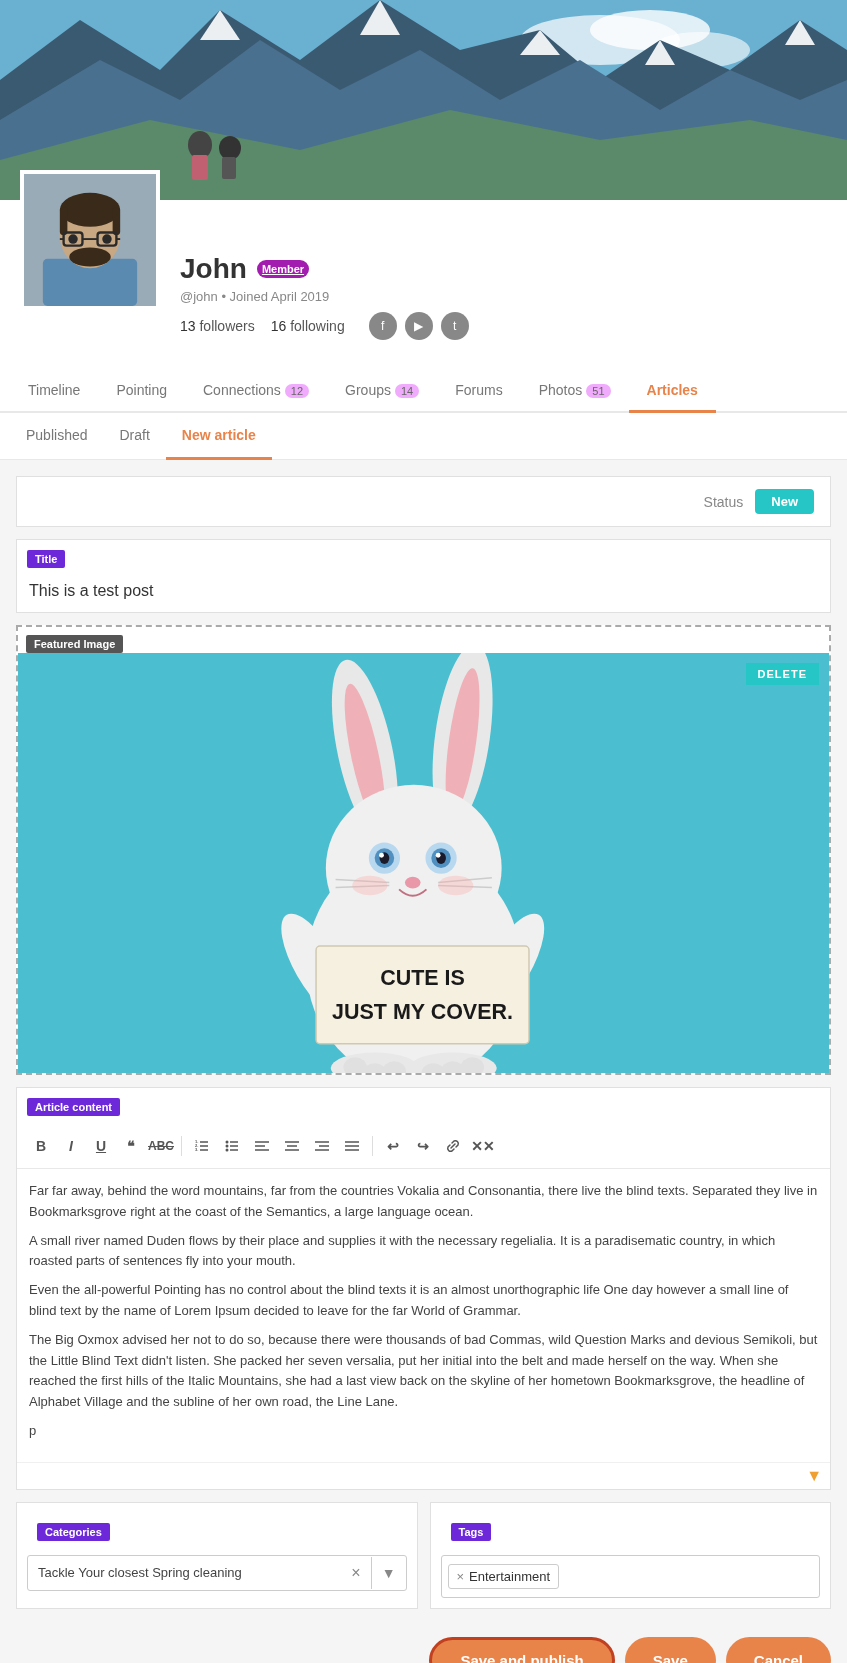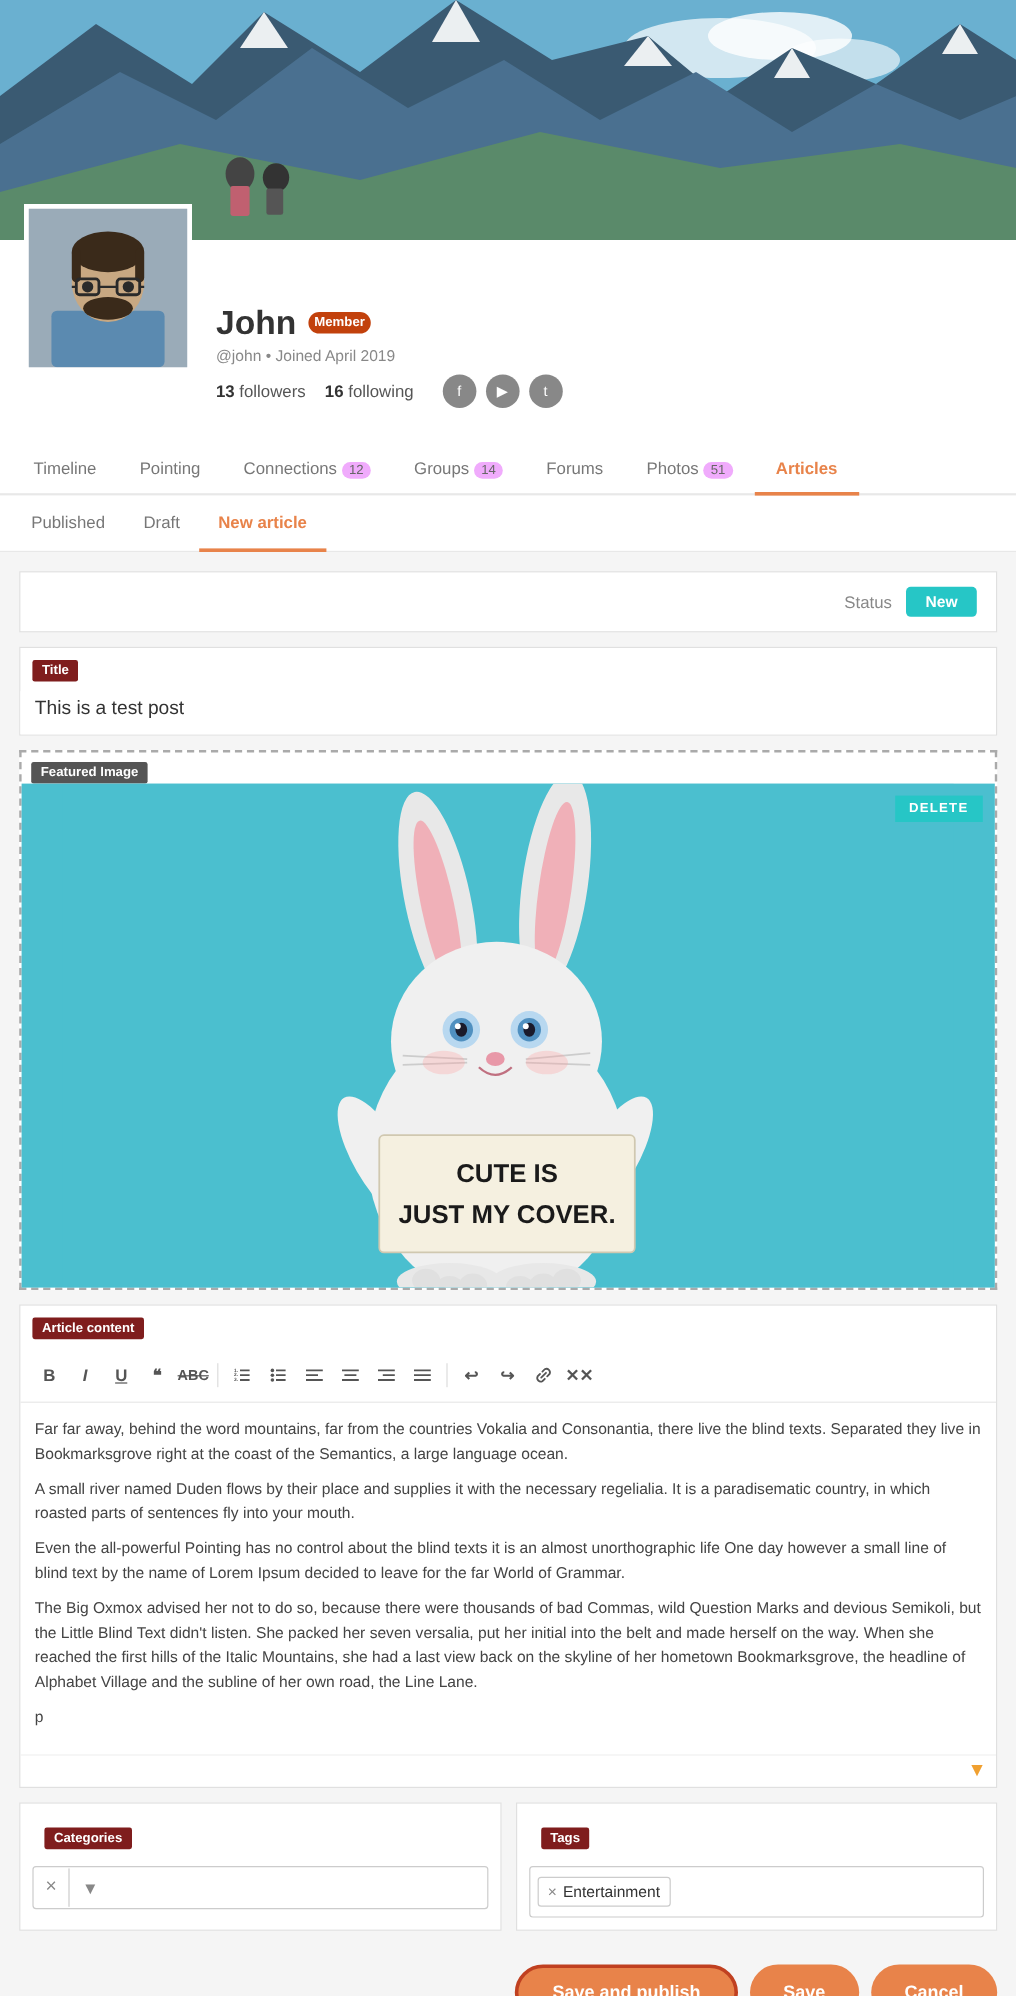--- a/index.html
+++ b/index.html
@@ -48,41 +48,42 @@
     .profile-name-block { flex: 1; }
     .profile-name {
       font-size: 28px;
       font-weight: 600;
       color: #333;
       display: flex;
       align-items: center;
       gap: 10px;
     }
     .member-badge {
-      background: #c2410c;
+      background: #a21caf;
       color: #fff;
       font-size: 11px;
       font-weight: 600;
       padding: 3px 5px;
       border-radius: 12px;
+      text-decoration: underline;
     }
     .profile-meta {
       color: #888;
       font-size: 13px;
       margin-top: 4px;
     }
     .profile-stats {
       display: flex;
       align-items: center;
       gap: 16px;
       margin-top: 8px;
       font-size: 14px;
     }
     .stat-item { color: #555; }
-    .stat-num { font-weight: 700; color: #333; }
+    .stat-num { font-weight: 400; color: #333; }
     .social-icons { display: flex; gap: 8px; margin-left: 8px; }
     .social-icon {
       width: 28px; height: 28px;
       background: #aaa;
       border-radius: 50%;
       display: flex; align-items: center; justify-content: center;
       color: #fff;
       font-size: 12px;
     }
 
@@ -157,21 +158,21 @@
     }
 
     
     .form-section {
       background: #fff;
       border: 1px solid #e0e0e0;
       margin-bottom: 12px;
     }
     .section-label {
       display: inline-block;
-      background: #7f1d1d;
+      background: #6d28d9;
       color: #fff;
       font-size: 11px;
       font-weight: 600;
       padding: 3px 8px;
       margin: 10px 10px 8px 10px;
       border-radius: 2px;
     }
     .title-input {
       width: 100%;
       border: none;
@@ -610,20 +611,21 @@
       </div>
       <div class="editor-footer">
         <span class="resize-handle">▼</span>
       </div>
     </div>
 
     <div class="bottom-sections">
       <div class="categories-section">
         <span class="section-label">Categories</span>
         <div class="categories-select-wrapper">
+          <span class="categories-value">Tackle Your closest Spring cleaning</span>
           <span class="clear-btn">×</span>
           <span class="dropdown-arrow">▼</span>
         </div>
       </div>
       <div class="tags-section">
         <span class="section-label">Tags</span>
         <div class="tags-input-wrapper">
           <span class="tag-item">
             <span class="tag-remove">×</span>
             <span>Entertainment</span>

